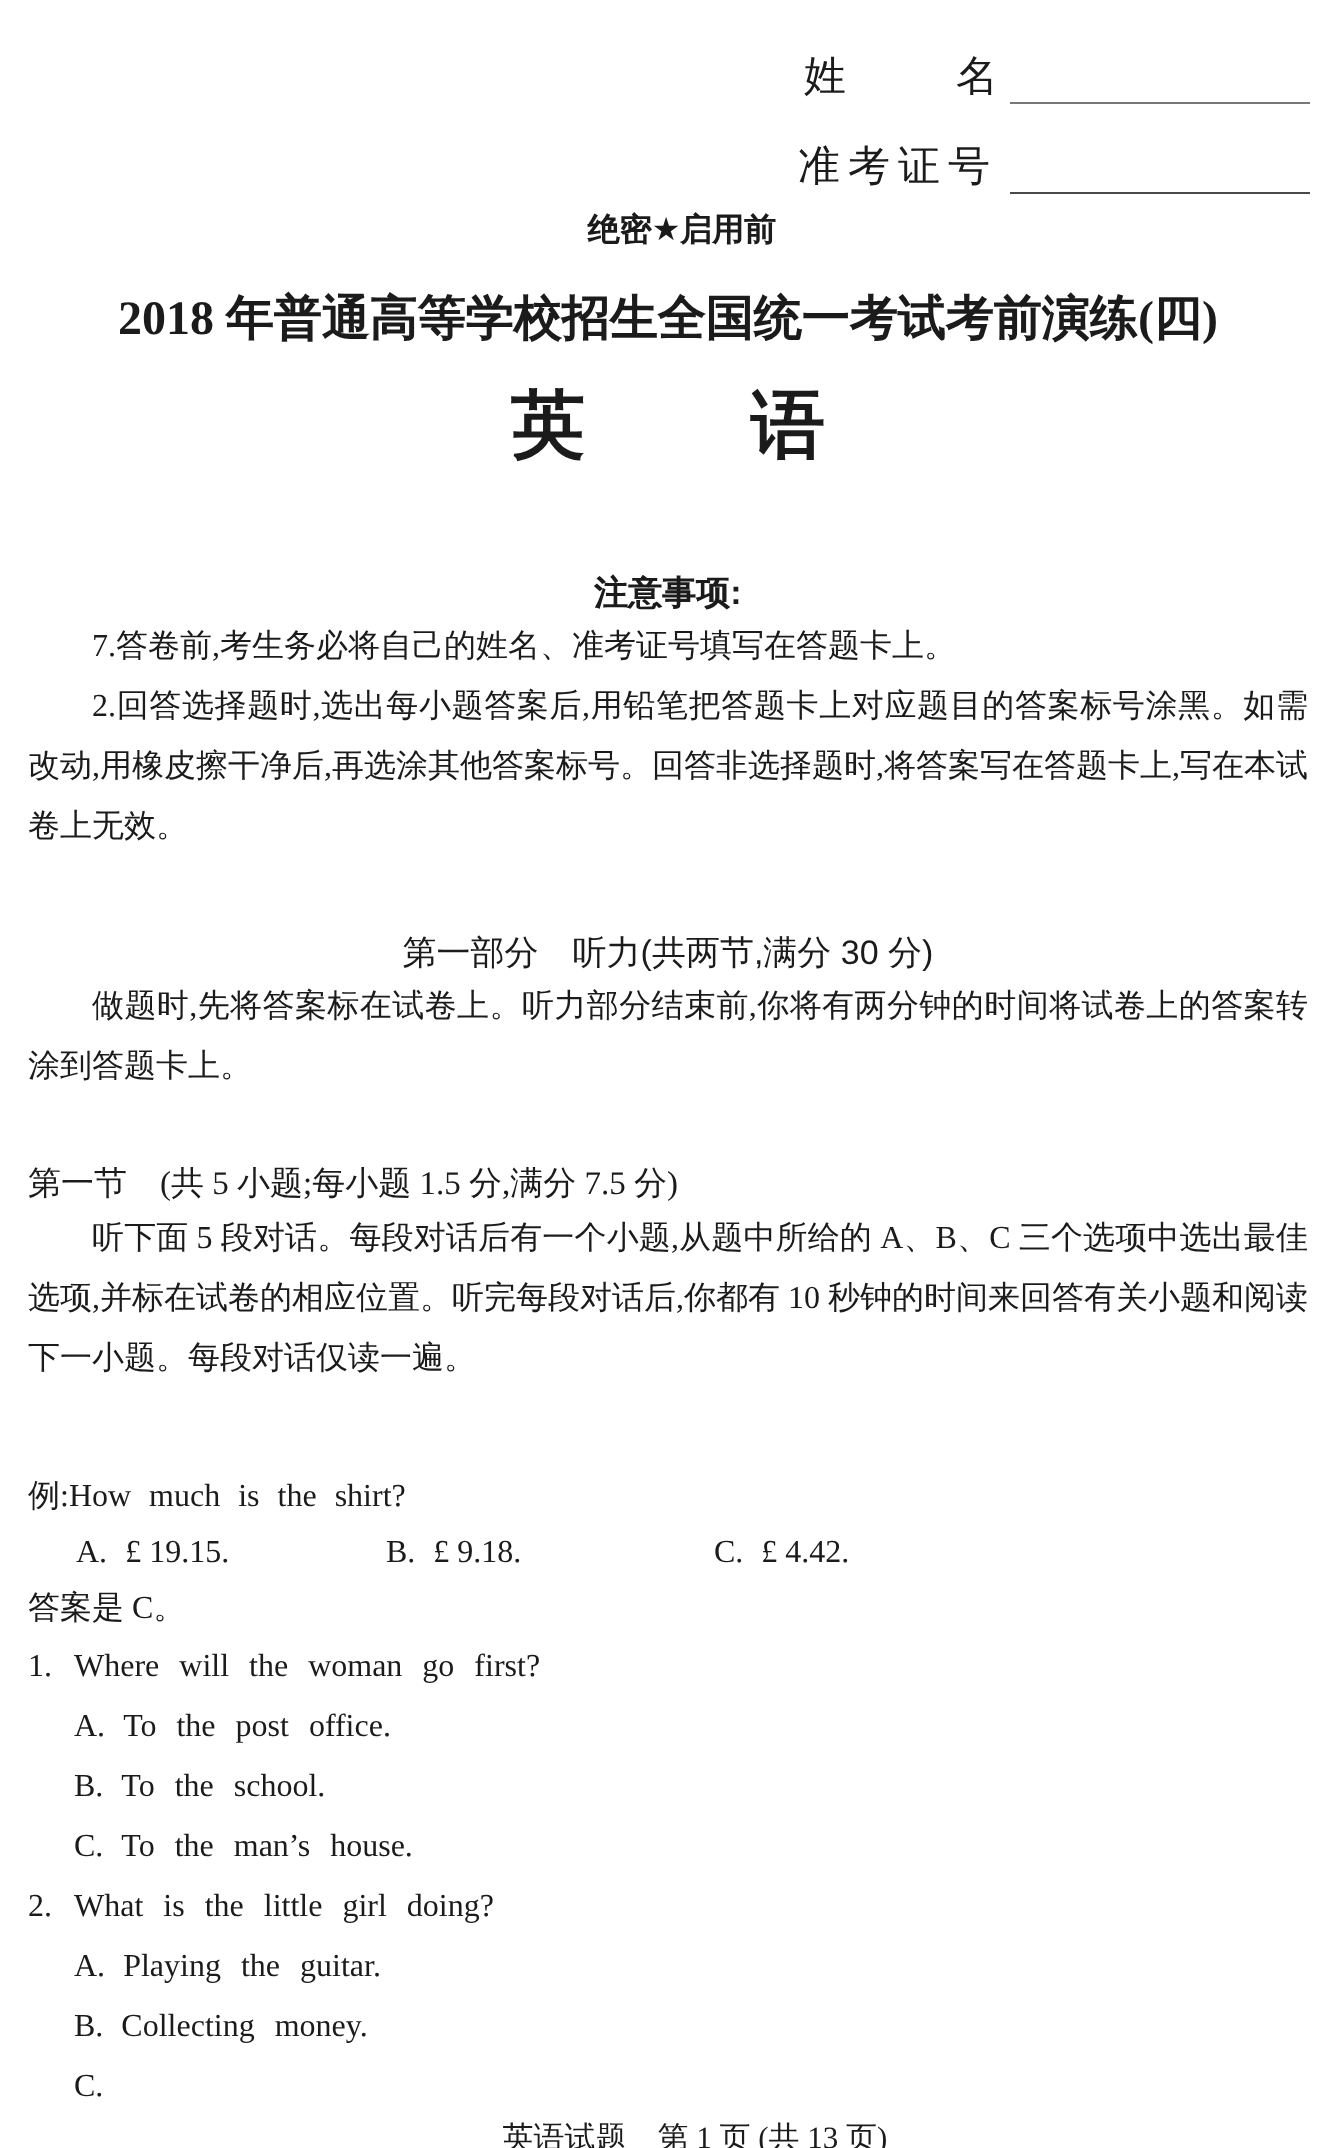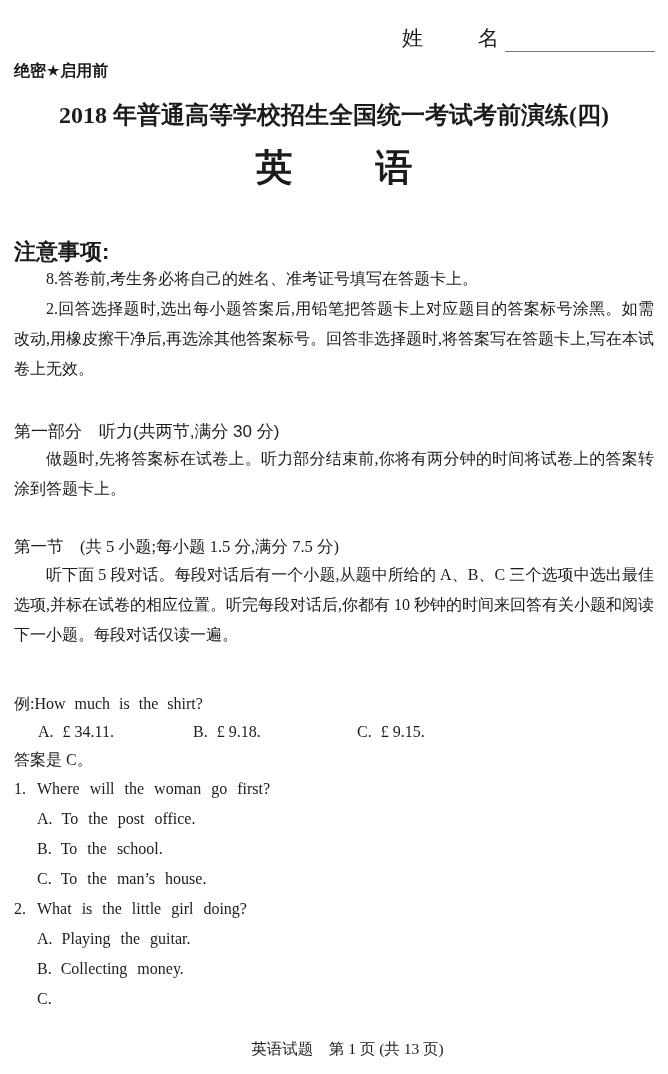--- a/index.html
+++ b/index.html
@@ -6,21 +6,21 @@
   html, body { width: 668px; height: 1074px; }
   body {
     background: #ffffff;
     color: #1b1b1b;
     font-family: "Liberation Serif", "DejaVu Serif", serif;
     font-size: 16px;
     display: flex;
     flex-direction: column;
     overflow: hidden;
   }
-  .sans { font-family: "Liberation Sans", "DejaVu Sans", sans-serif; }
+  .sans { font-family: "Liberation Sans", "DejaVu Sans", sans-serif; text-align: center; }
 
   
   .name-fields {
     padding: 16px 13px 0 0;
     display: flex;
     flex-direction: column;
     align-items: flex-end;
   }
   .field-row {
     display: flex;
@@ -65,21 +65,21 @@
     font-size: 37px;
     line-height: 44px;
     text-align: justify;
     text-align-last: justify;
   }
 
   
   .notice-heading {
     margin: 50px 14px 0;
     font-weight: bold;
-    font-size: 22px;
+    font-size: 17px;
     line-height: 24px;
   }
   .para {
     margin: 0 14px;
     line-height: 30px;
     text-align: justify;
     text-indent: 32px;
   }
   .part-heading {
     margin: 36px 14px 0;
@@ -136,51 +136,55 @@
   }
 </style>
 </head>
 <body>
 
 <div class="name-fields">
   <div class="field-row">
     <span class="spread-label">姓名</span>
     <span class="fill-line"></span>
   </div>
+  <div class="field-row">
+    <span class="adm-label">准考证号</span>
+    <span class="fill-line darker"></span>
+  </div>
 </div>
 
 <div class="secrecy sans">绝密★启用前</div>
 <div class="exam-title">2018 年普通高等学校招生全国统一考试考前演练(四)</div>
 <div class="subject-wrap">
   <span class="subject sans">英语</span>
 </div>
 
 <div class="notice-heading sans">注意事项:</div>
-<p class="para">8.答卷前,考生务必将自己的姓名、准考证号填写在答题卡上。</p>
+<p class="para">7.答卷前,考生务必将自己的姓名、准考证号填写在答题卡上。</p>
 <p class="para">2.回答选择题时,选出每小题答案后,用铅笔把答题卡上对应题目的答案标号涂黑。如需改动,用橡皮擦干净后,再选涂其他答案标号。回答非选择题时,将答案写在答题卡上,写在本试卷上无效。</p>
 
 <div class="part-heading sans">第一部分　听力(共两节,满分 30 分)</div>
 <p class="para">做题时,先将答案标在试卷上。听力部分结束前,你将有两分钟的时间将试卷上的答案转涂到答题卡上。</p>
 
 <div class="section-heading">第一节　(共 5 小题;每小题 1.5 分,满分 7.5 分)</div>
 <p class="para">听下面 5 段对话。每段对话后有一个小题,从题中所给的 A、B、C 三个选项中选出最佳选项,并标在试卷的相应位置。听完每段对话后,你都有 10 秒钟的时间来回答有关小题和阅读下一小题。每段对话仅读一遍。</p>
 
 <div class="example-line">例:How much is the shirt?</div>
 <div class="options-row">
   <span class="ex-opt">
     <span class="opt-label">A.</span>
-    <span>£ 34.11.</span>
+    <span>£ 19.15.</span>
   </span>
   <span class="ex-opt">
     <span class="opt-label">B.</span>
     <span>£ 9.18.</span>
   </span>
   <span class="ex-opt">
     <span class="opt-label">C.</span>
-    <span>£ 9.15.</span>
+    <span>£ 4.42.</span>
   </span>
 </div>
 <div class="answer-line">答案是 C。</div>
 
 <div class="question">
   <div class="q-line">
     <span class="q-num">1.</span>
     <span>Where will the woman go first?</span>
   </div>
   <div class="q-opt">

